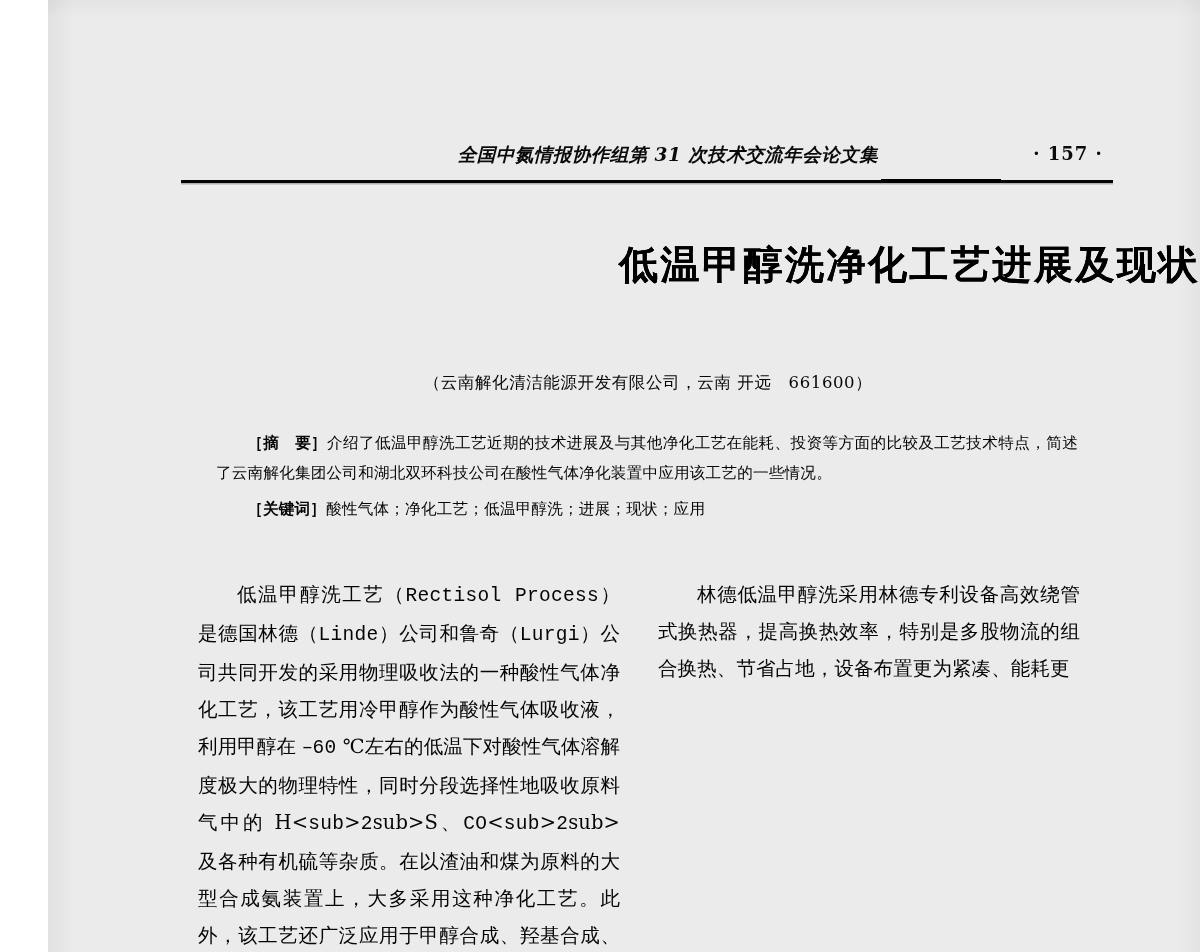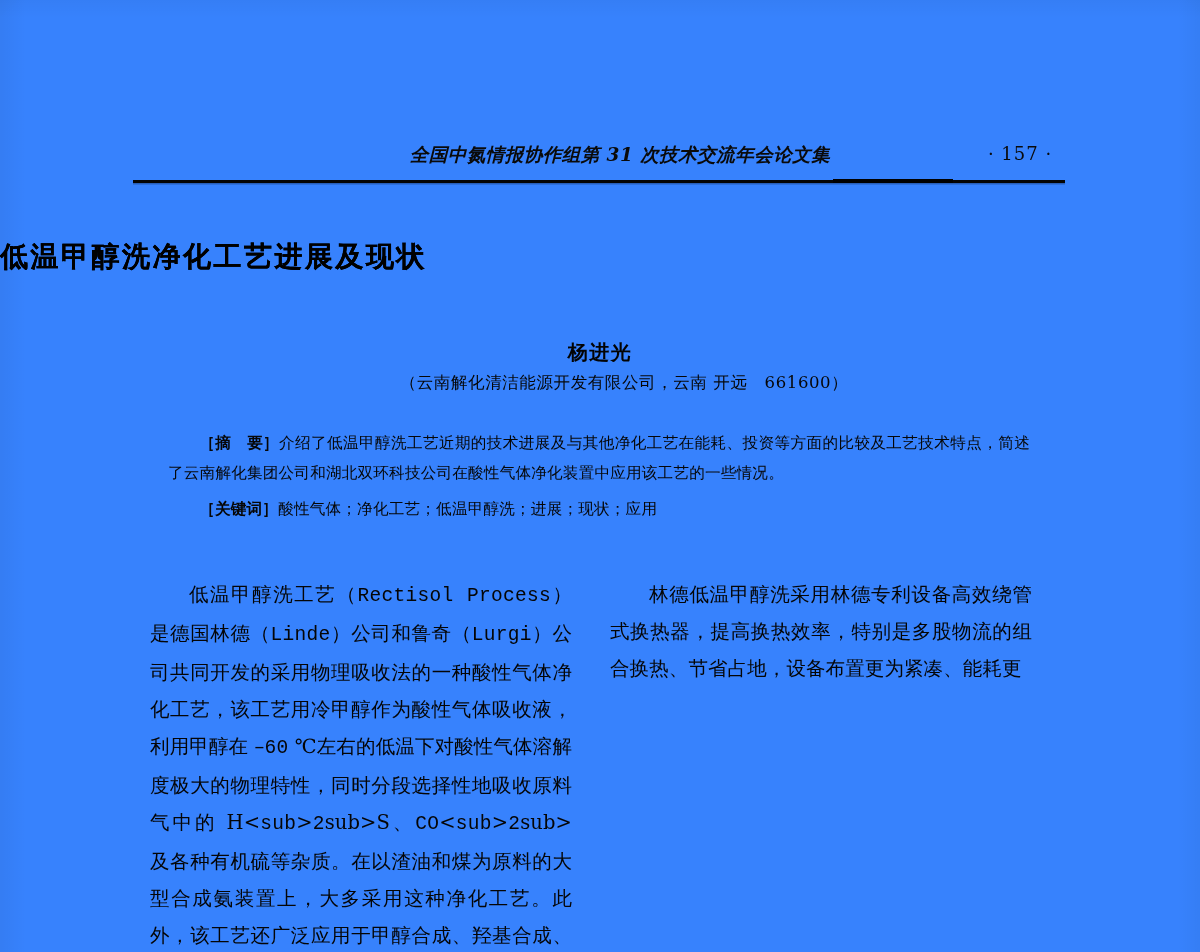--- a/index.html
+++ b/index.html
@@ -13,22 +13,23 @@
     overflow: hidden;
     font-family: "DejaVu Serif", "Liberation Serif", serif;
     color: #0d0d0d;
     position: relative;
   }
 
   
   #page {
     position: absolute;
     inset: 0;
-    background: #3b82f6;
+    background: #e5e5e5;
     filter: contrast(1.06);
+    margin-left: 48px;
   }
 
   
   #page::before {
     content: "";
     position: absolute;
     inset: 0;
     pointer-events: none;
     background:
       linear-gradient(90deg, rgba(0,0,0,0.045) 0px, rgba(0,0,0,0.0) 26px),
@@ -58,21 +59,21 @@
     white-space: nowrap;
     color: #111;
   }
   .runhead-page {
     position: absolute;
     left: 960px;
     top: 1px;
     width: 120px;
     text-align: center;
     font-size: 18px;
-    font-weight: 400;
+    font-weight: 700;
     letter-spacing: 1px;
     color: #111;
   }
   .runhead-rule {
     position: absolute;
     left: 133px;
     top: 180px;
     width: 932px;
     height: 3px;
     background: #0b0b0b;
@@ -87,24 +88,24 @@
     height: 4px;
     background: #000;
   }
 
   
   .doc-title {
     position: absolute;
     left: 0;
     right: 0;
     top: 238px;
-    text-align: left;
+    text-align: right;
     font-family: "DejaVu Sans", "Liberation Sans", sans-serif;
     font-weight: bold;
-    font-size: 28px;
+    font-size: 39px;
     letter-spacing: 2.5px;
     color: #060606;
     text-shadow: 0 0 0.6px #000;
   }
   .doc-author {
     position: absolute;
     left: 0;
     right: 0;
     top: 339px;
     text-align: center;
@@ -200,21 +201,20 @@
 <div id="page">
 
   <div class="runhead">
     <div class="runhead-title">全国中氮情报协作组第 31 次技术交流年会论文集</div>
     <div class="runhead-page">· 157 ·</div>
   </div>
   <div class="runhead-rule"></div>
 
   <div class="doc-title">低温甲醇洗净化工艺进展及现状</div>
 
-  <div class="doc-author">杨进光</div>
 
   <div class="doc-affil">（云南解化清洁能源开发有限公司，云南 开远　661600）</div>
 
   <div class="abstract-block">
     <p class="abs-para"><span class="tag">［摘　要］</span><span>介绍了低温甲醇洗工艺近期的技术进展及与其他净化工艺在能耗、投资等方面的比较及工艺技术特点，简述了云南解化集团公司和湖北双环科技公司在酸性气体净化装置中应用该工艺的一些情况。</span></p>
     <p class="kw-para"><span class="tag">［关键词］</span><span>酸性气体；净化工艺；低温甲醇洗；进展；现状；应用</span></p>
   </div>
 
   <div class="body-cols">
 

